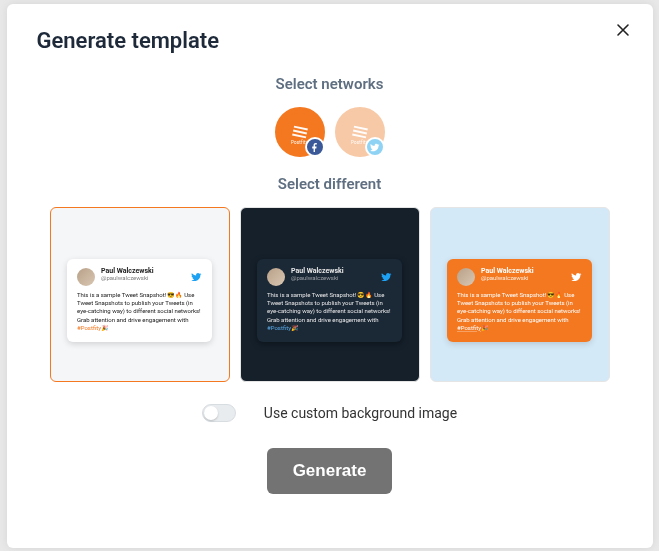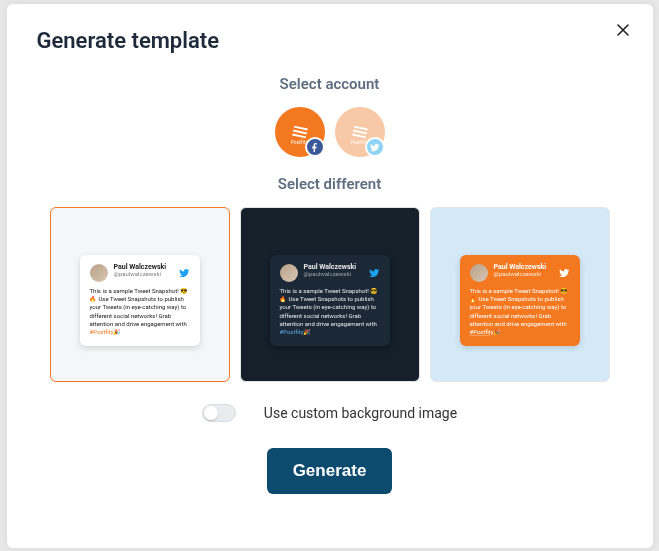--- a/index.html
+++ b/index.html
@@ -124,21 +124,21 @@
     justify-content: center;
     cursor: pointer;
     position: relative;
     overflow: hidden;
   }
   .tpl.selected { border: 1px solid #f47820; }
   .tpl.light { background: #f5f6f8; }
   .tpl.dark  { background: #15202b; }
   .tpl.orange { background: #d4e9f7; }
   .card {
-    width: 120px;
+    width: 145px;
     border-radius: 6px;
     padding: 9px 10px 10px 10px;
     box-shadow: 0 2px 6px rgba(0,0,0,0.15);
     position: relative;
     margin-top: 12px;
   }
   .tpl.light .card { background: #fff; color: #222; }
   .tpl.dark  .card { background: #1b2836; color: #e8e8e8; box-shadow: 0 2px 6px rgba(0,0,0,0.4);}
   .tpl.orange .card { background: #f47820; color: #fff; }
   .card-head {
@@ -190,21 +190,21 @@
     position: absolute;
     left: 1px; top: 1px;
     width: 14px; height: 14px;
     background: #fff;
     border-radius: 50%;
     box-shadow: 0 1px 2px rgba(0,0,0,0.2);
   }
   .toggle-label { font-size: 14px; color: #333; }
   .actions { text-align: center; }
   .generate-btn {
-    background: #0c4a6e;
+    background: #737373;
     color: #fff;
     border: none;
     font-size: 17px;
     font-weight: 600;
     padding: 13px 26px;
     border-radius: 6px;
     cursor: pointer;
   }
 </style>
 </head>
@@ -212,21 +212,21 @@
 
 <div class="modal">
   <div class="close">
     <svg width="16" height="16" viewBox="0 0 16 16">
         <path d="M3 3 L13 13 M13 3 L3 13" stroke="#222" stroke-width="1.6" stroke-linecap="round"></path>
       </svg>
   </div>
 
   <h2 class="title">Generate template</h2>
 
-  <div class="section-label">Select account</div>
+  <div class="section-label">Select networks</div>
 
   <div class="accounts">
     <div class="account selected">
       <div class="account-inner">
         <div class="ladder">
             <span></span>
             <span></span>
             <span></span>
           </div>
       </div>

